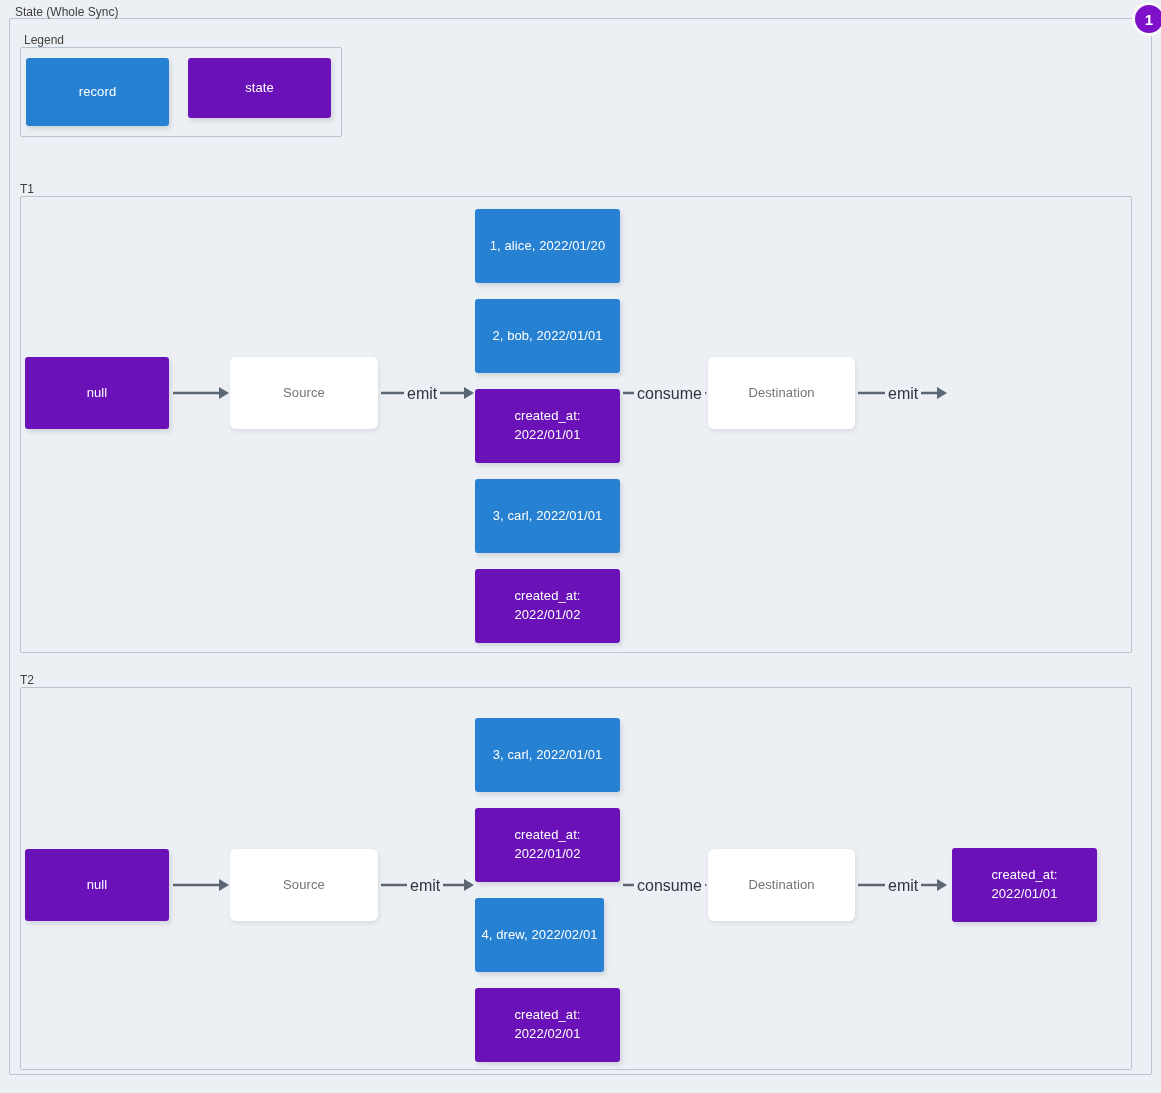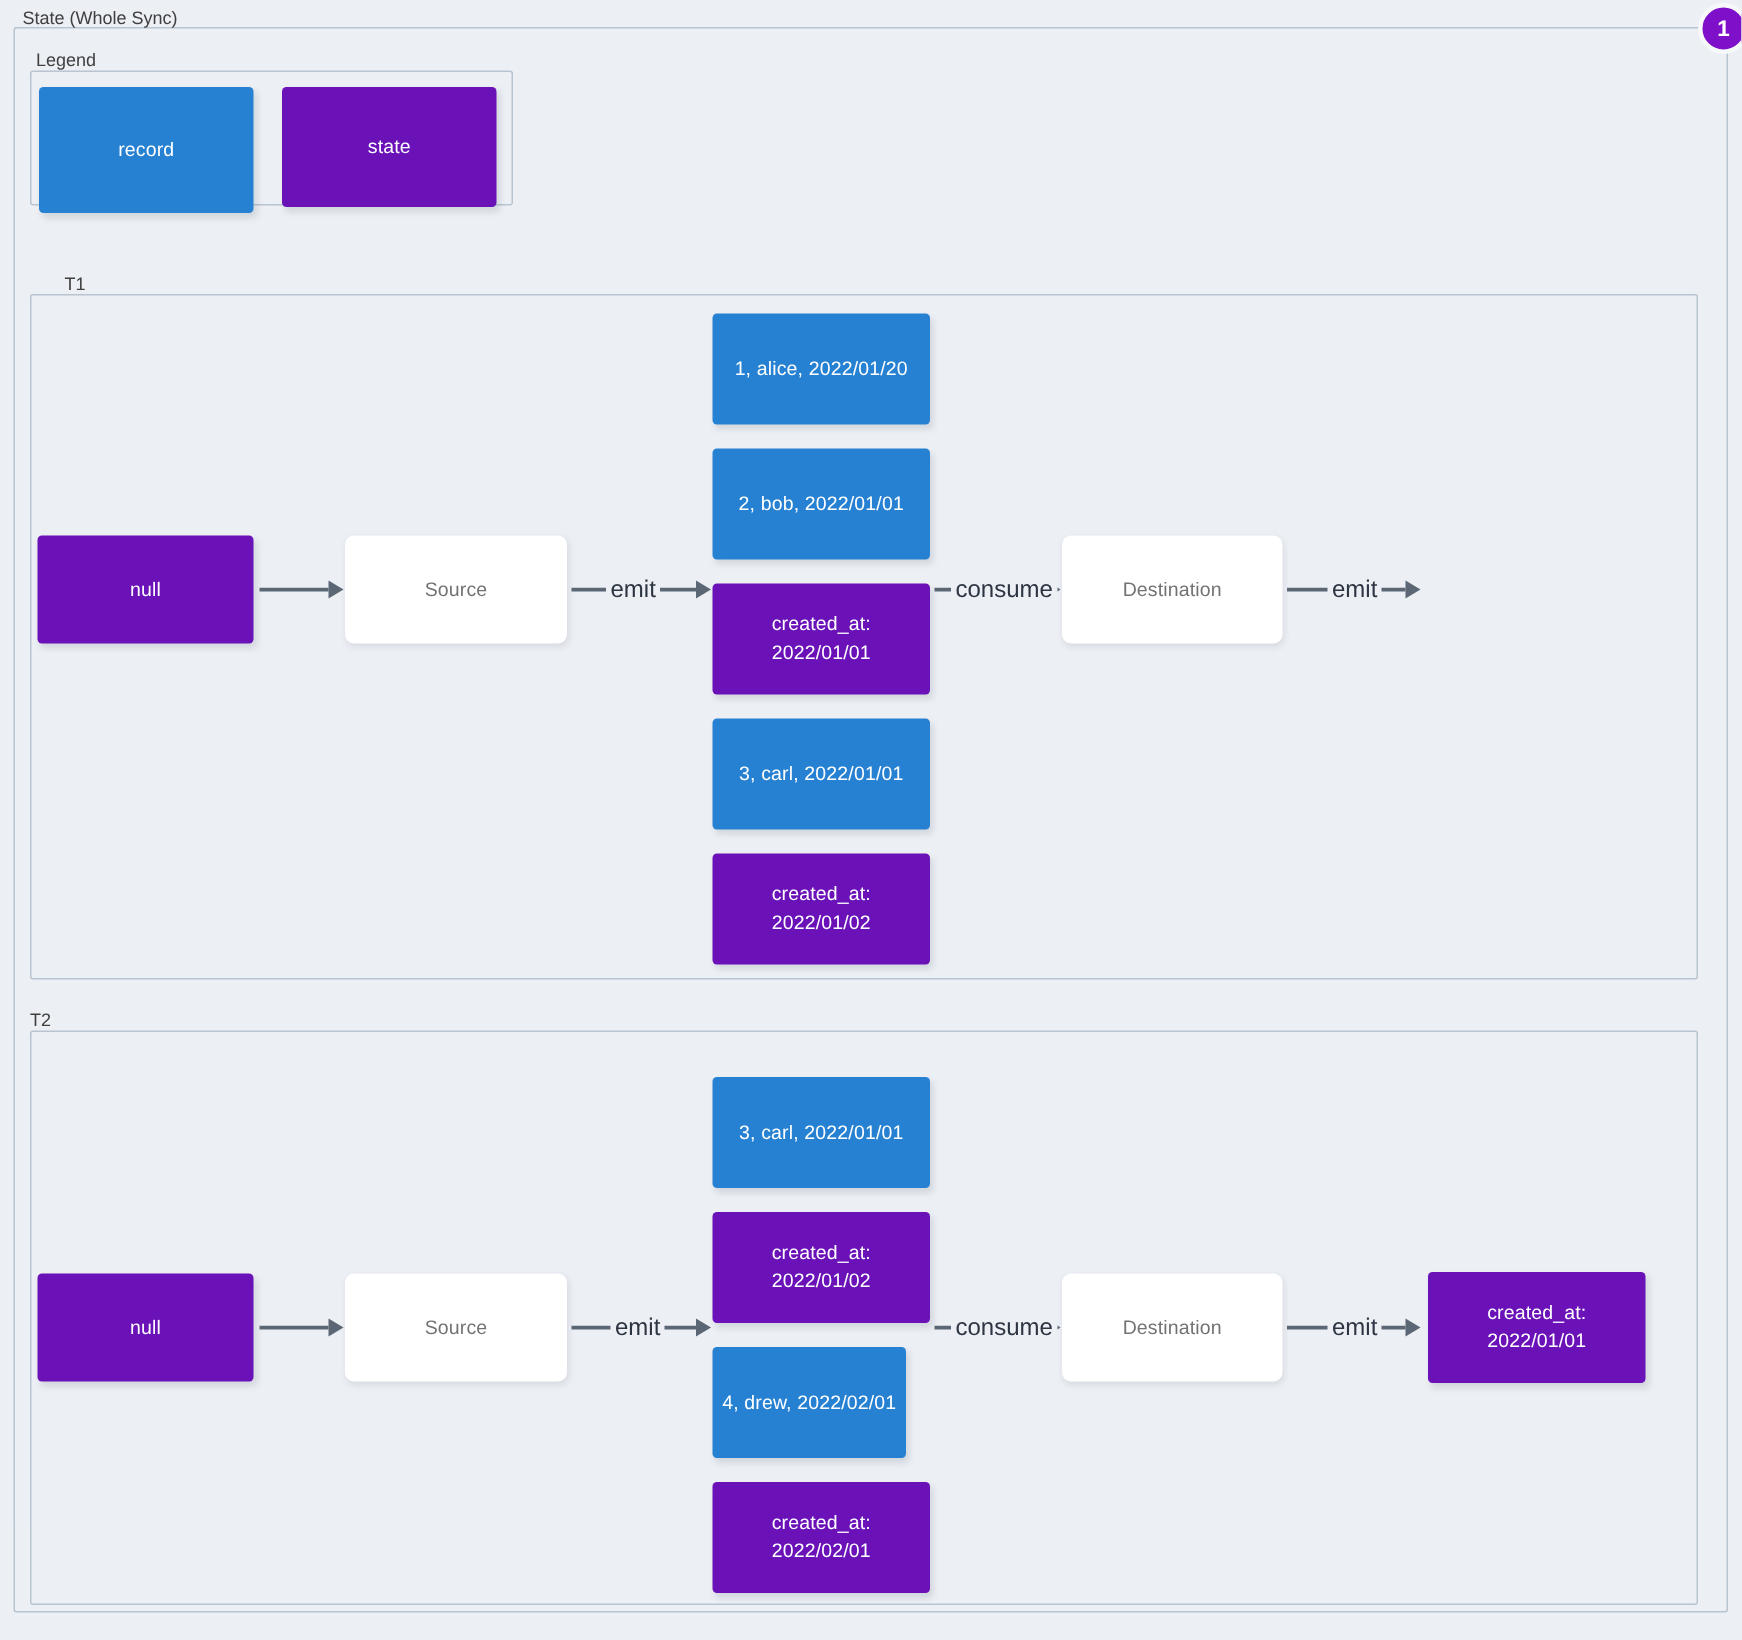--- a/index.html
+++ b/index.html
@@ -107,29 +107,29 @@
 <div id="canvas">
 
   <div class="group" style="left:9px; top:18px; width:1143px; height:1057px;"></div>
   <div class="group-label" style="left:13px; top:6px;">State (Whole Sync)</div>
 
   <div class="badge" style="left:1132px; top:2px;">1</div>
 
   <div class="group" style="left:20px; top:47px; width:322px; height:90px;"></div>
   <div class="group-label" style="left:22px; top:34px;">Legend</div>
 
-  <div class="node record" style="left:26px; top:58px; width:143px; height:84px;">
+  <div class="node record" style="left:26px; top:58px; width:143px; height:68px;">
     <span>record</span>
   </div>
-  <div class="node state" style="left:188px; top:58px; width:143px; height:80px;">
+  <div class="node state" style="left:188px; top:58px; width:143px; height:60px;">
     <span>state</span>
   </div>
 
   <div class="group" style="left:20px; top:196px; width:1112px; height:457px;"></div>
-  <div class="group-label" style="left:18px; top:183px;margin-left:23px;">T1</div>
+  <div class="group-label" style="left:18px; top:183px;">T1</div>
 
   <div class="node state" style="left:25px; top:357px; width:144px; height:72px;">
     <span>null</span>
   </div>
 
   <div class="edge" style="left:173px; top:382px; width:56px;">
     <svg viewBox="0 0 56 22" preserveAspectRatio="none">
       <line x1="0" y1="11" x2="46" y2="11" stroke="#5c6775" stroke-width="2.5"></line>
       <path d="M46 5 L56 11 L46 17 Z" fill="#5c6775"></path>
     </svg>

